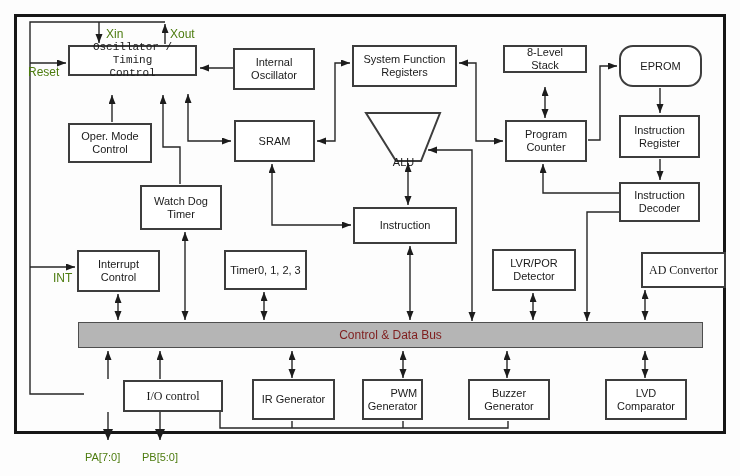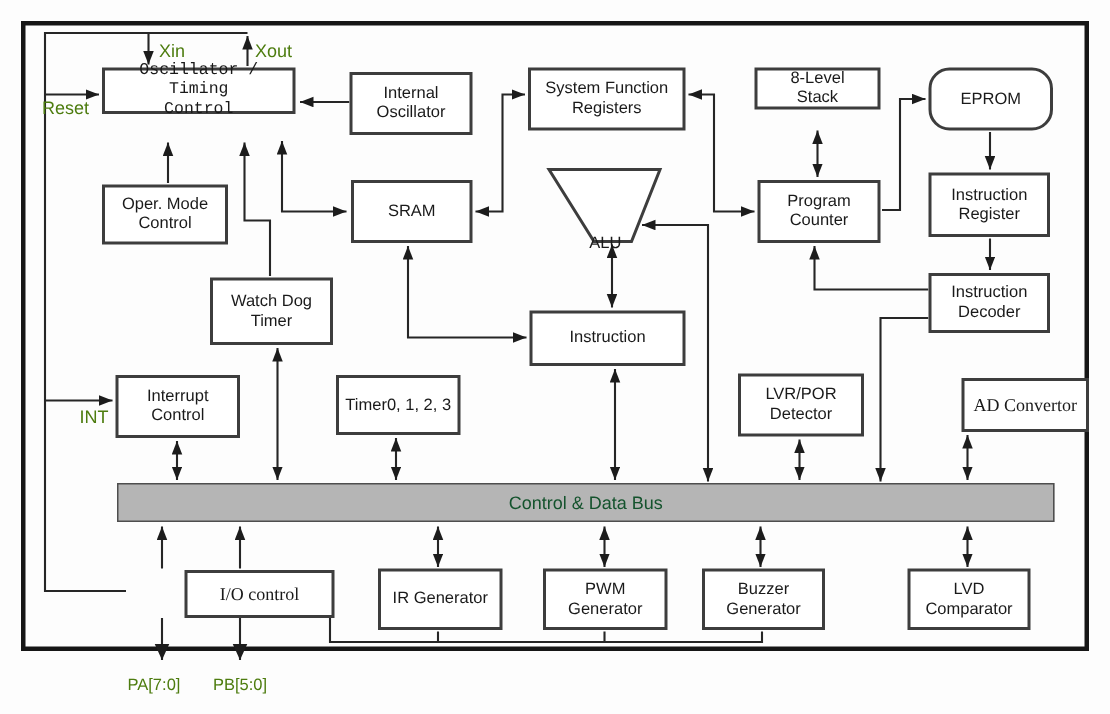--- a/index.html
+++ b/index.html
@@ -7,21 +7,21 @@
          font-family:"Liberation Sans",sans-serif;}
   #frame{position:absolute;left:14px;top:14px;width:712px;height:420px;
          border:3px solid #161616;box-sizing:border-box;background:transparent;}
   #wires{position:absolute;left:0;top:0;width:740px;height:476px;}
   .bx{position:absolute;background:#ffffff;border:2px solid #3d3d3d;box-sizing:border-box;
       display:flex;align-items:center;justify-content:center;text-align:center;
       font:11px/13px "Liberation Sans",sans-serif;color:#1a1a1a;white-space:pre-line;}
   .serif{font:12px/14px "Liberation Serif",serif;margin-left:38px;}
   .busbar{position:absolute;background:#b5b5b5;border:1px solid #4e4e4e;box-sizing:border-box;
       display:flex;align-items:center;justify-content:center;
-      font:12px "Liberation Sans",sans-serif;color:#14532d;}
+      font:12px "Liberation Sans",sans-serif;color:#7f1d1d;}
   .pin{position:absolute;font:12px "Liberation Sans",sans-serif;color:#4d7c0f;}
   .alulabel{position:absolute;left:381px;top:120px;width:45px;text-align:center;
       font:11px "Liberation Sans",sans-serif;color:#1a1a1a;margin-top:36px;}
 </style>
 </head>
 <body>
 
 <div id="stage">
 
   <div id="frame"></div>
@@ -104,21 +104,21 @@
 Control</div>
   <div class="bx" style="left:224px;top:250px;width:83px;height:40px;">Timer0, 1, 2, 3</div>
   <div class="bx" style="left:492px;top:249px;width:84px;height:42px;">LVR/POR
 Detector</div>
   <div class="bx serif" style="left:603px;top:252px;width:85px;height:36px;">AD Convertor</div>
 
   <div class="busbar" style="left:78px;top:322px;width:625px;height:26px;">Control &amp; Data Bus</div>
 
   <div class="bx serif" style="left:85px;top:380px;width:100px;height:32px;">I/O control</div>
   <div class="bx" style="left:252px;top:379px;width:83px;height:41px;">IR Generator</div>
-  <div class="bx" style="left:362px;top:379px;width:83px;height:41px;">PWM
+  <div class="bx" style="left:362px;top:379px;width:61px;height:41px;text-align:right;">PWM
 Generator</div>
   <div class="bx" style="left:468px;top:379px;width:82px;height:41px;">Buzzer
 Generator</div>
   <div class="bx" style="left:605px;top:379px;width:82px;height:41px;">LVD
 Comparator</div>
 
   <div class="pin" style="left:106px;top:27px;">Xin</div>
   <div class="pin" style="left:170px;top:27px;">Xout</div>
   <div class="pin" style="left:28px;top:65px;">Reset</div>
   <div class="pin" style="left:53px;top:271px;">INT</div>

